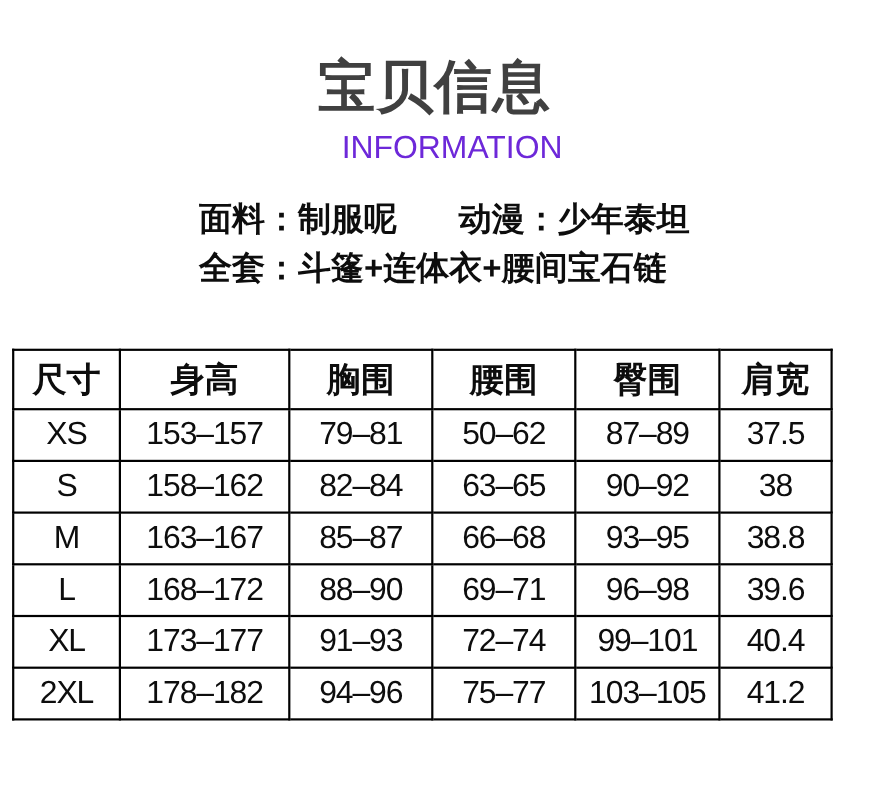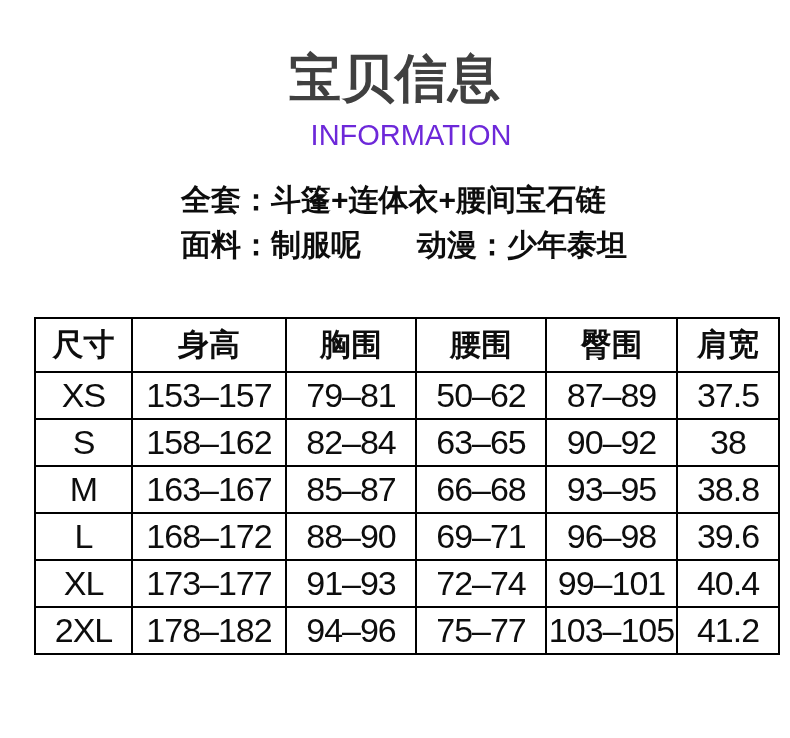--- a/index.html
+++ b/index.html
@@ -47,66 +47,66 @@
     line-height: 45px;
     white-space: nowrap;
     color: #0d0d0d;
   }
   .details .gap {
     display: inline-block;
     width: 56px;
   }
   .size-table {
     position: absolute;
-    left: 34px;
+    left: 11px;
     top: 317px;
     width: 744px;
     border-collapse: collapse;
     table-layout: fixed;
     border-radius: 28px;
   }
   .size-table th,
   .size-table td {
     border: 2px solid #000000;
     text-align: center;
     vertical-align: middle;
     padding: 0;
     overflow: hidden;
   }
   .size-table th {
     font-size: 31px;
     font-weight: bold;
     letter-spacing: 0px;
   }
   .size-table td {
-    font-size: 34px;
+    font-size: 29px;
     font-weight: normal;
     letter-spacing: -1px;
   }
   .size-table tr.header-row { height: 54px; }
   .size-table tr.data-row   { height: 47px; }
   col.c-size     { width: 97px;  }
   col.c-height   { width: 154px; }
   col.c-chest    { width: 130px; }
   col.c-waist    { width: 130px; }
   col.c-hip      { width: 131px; }
   col.c-shoulder { width: 102px; }
 </style>
 </head>
 <body>
 
 <div class="page-title">宝贝信息</div>
 <div class="page-subtitle">INFORMATION</div>
 
 <div class="details">
   <div>
-    <span>全套：斗篷+连体衣+腰间宝石链</span>
+    <span>面料：制服呢</span><span class="gap"></span><span>动漫：少年泰坦</span>
   </div>
   <div>
-    <span>面料：制服呢</span><span class="gap"></span><span>动漫：少年泰坦</span>
+    <span>全套：斗篷+连体衣+腰间宝石链</span>
   </div>
 </div>
 
 <table class="size-table">
   <colgroup>
     <col class="c-size">
       <col class="c-height">
       <col class="c-chest">
       <col class="c-waist">
       <col class="c-hip">

